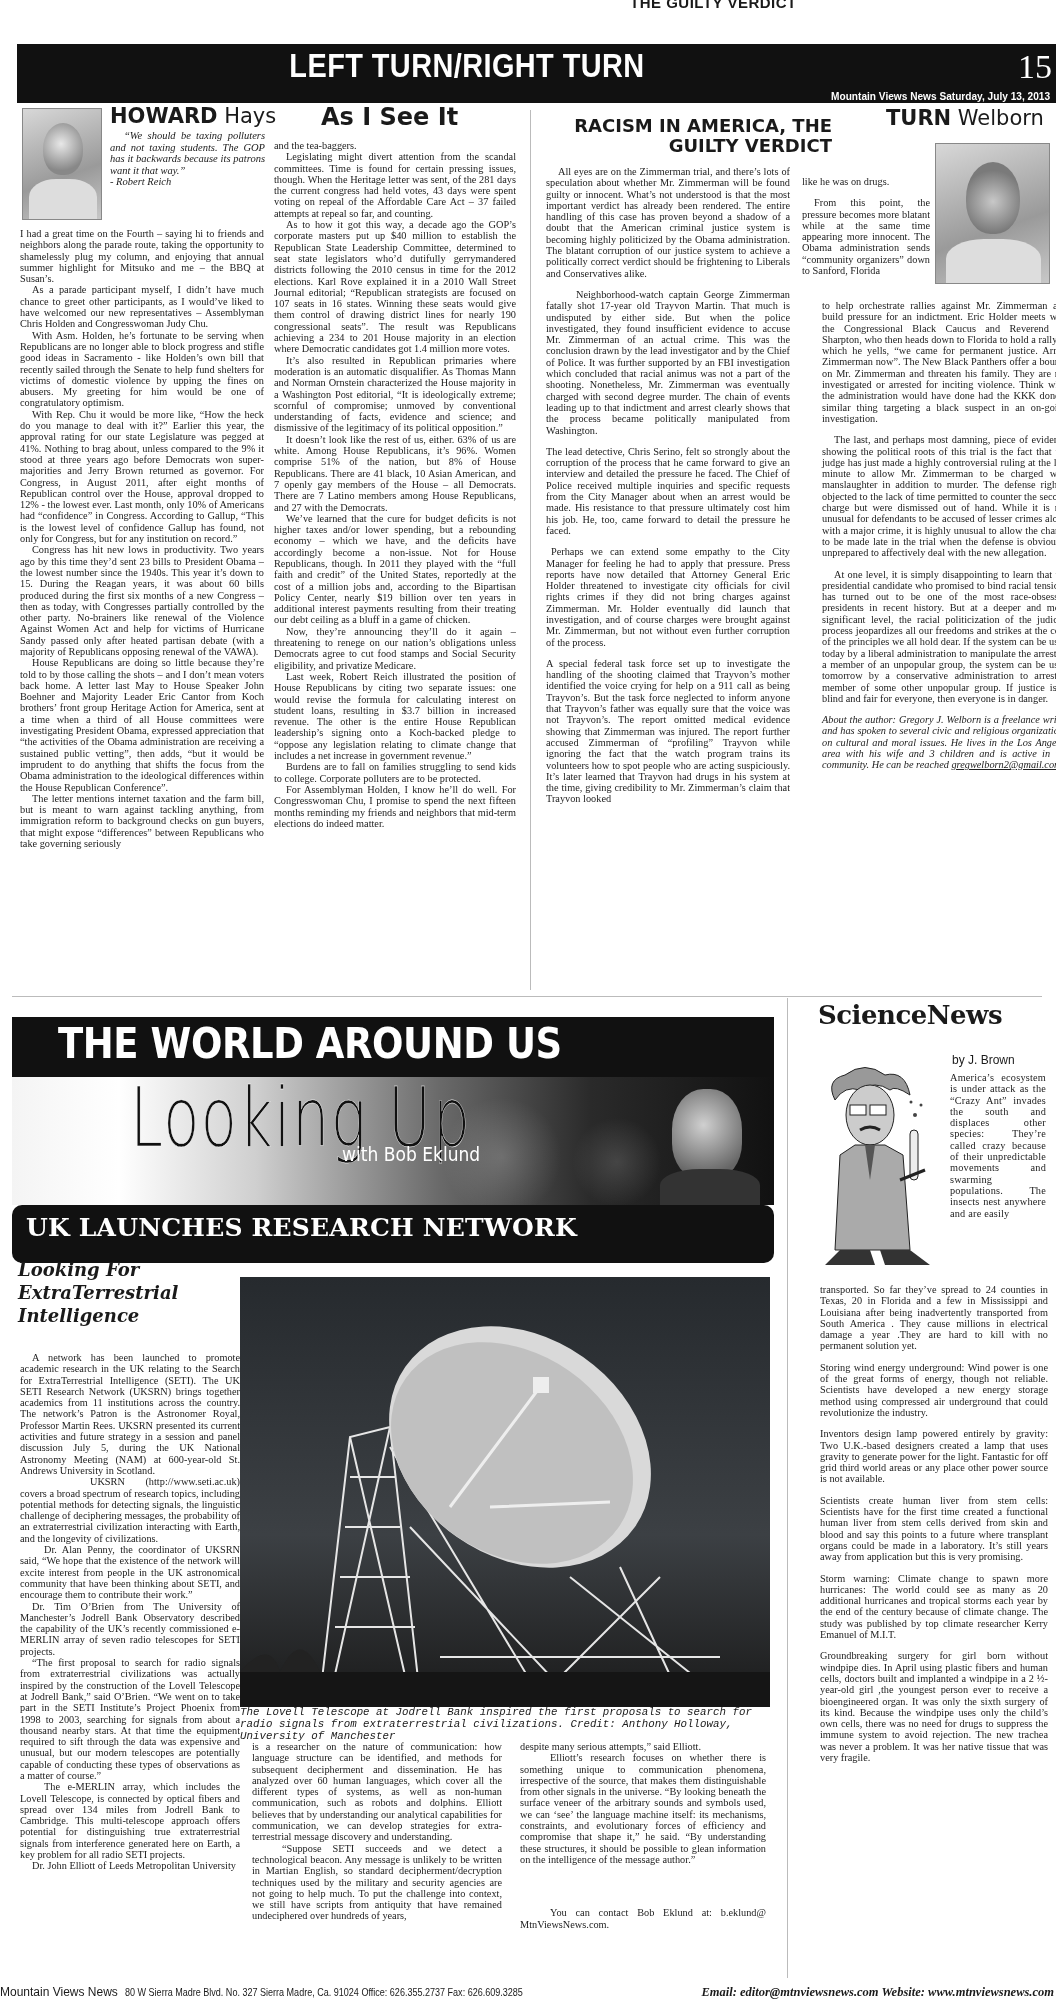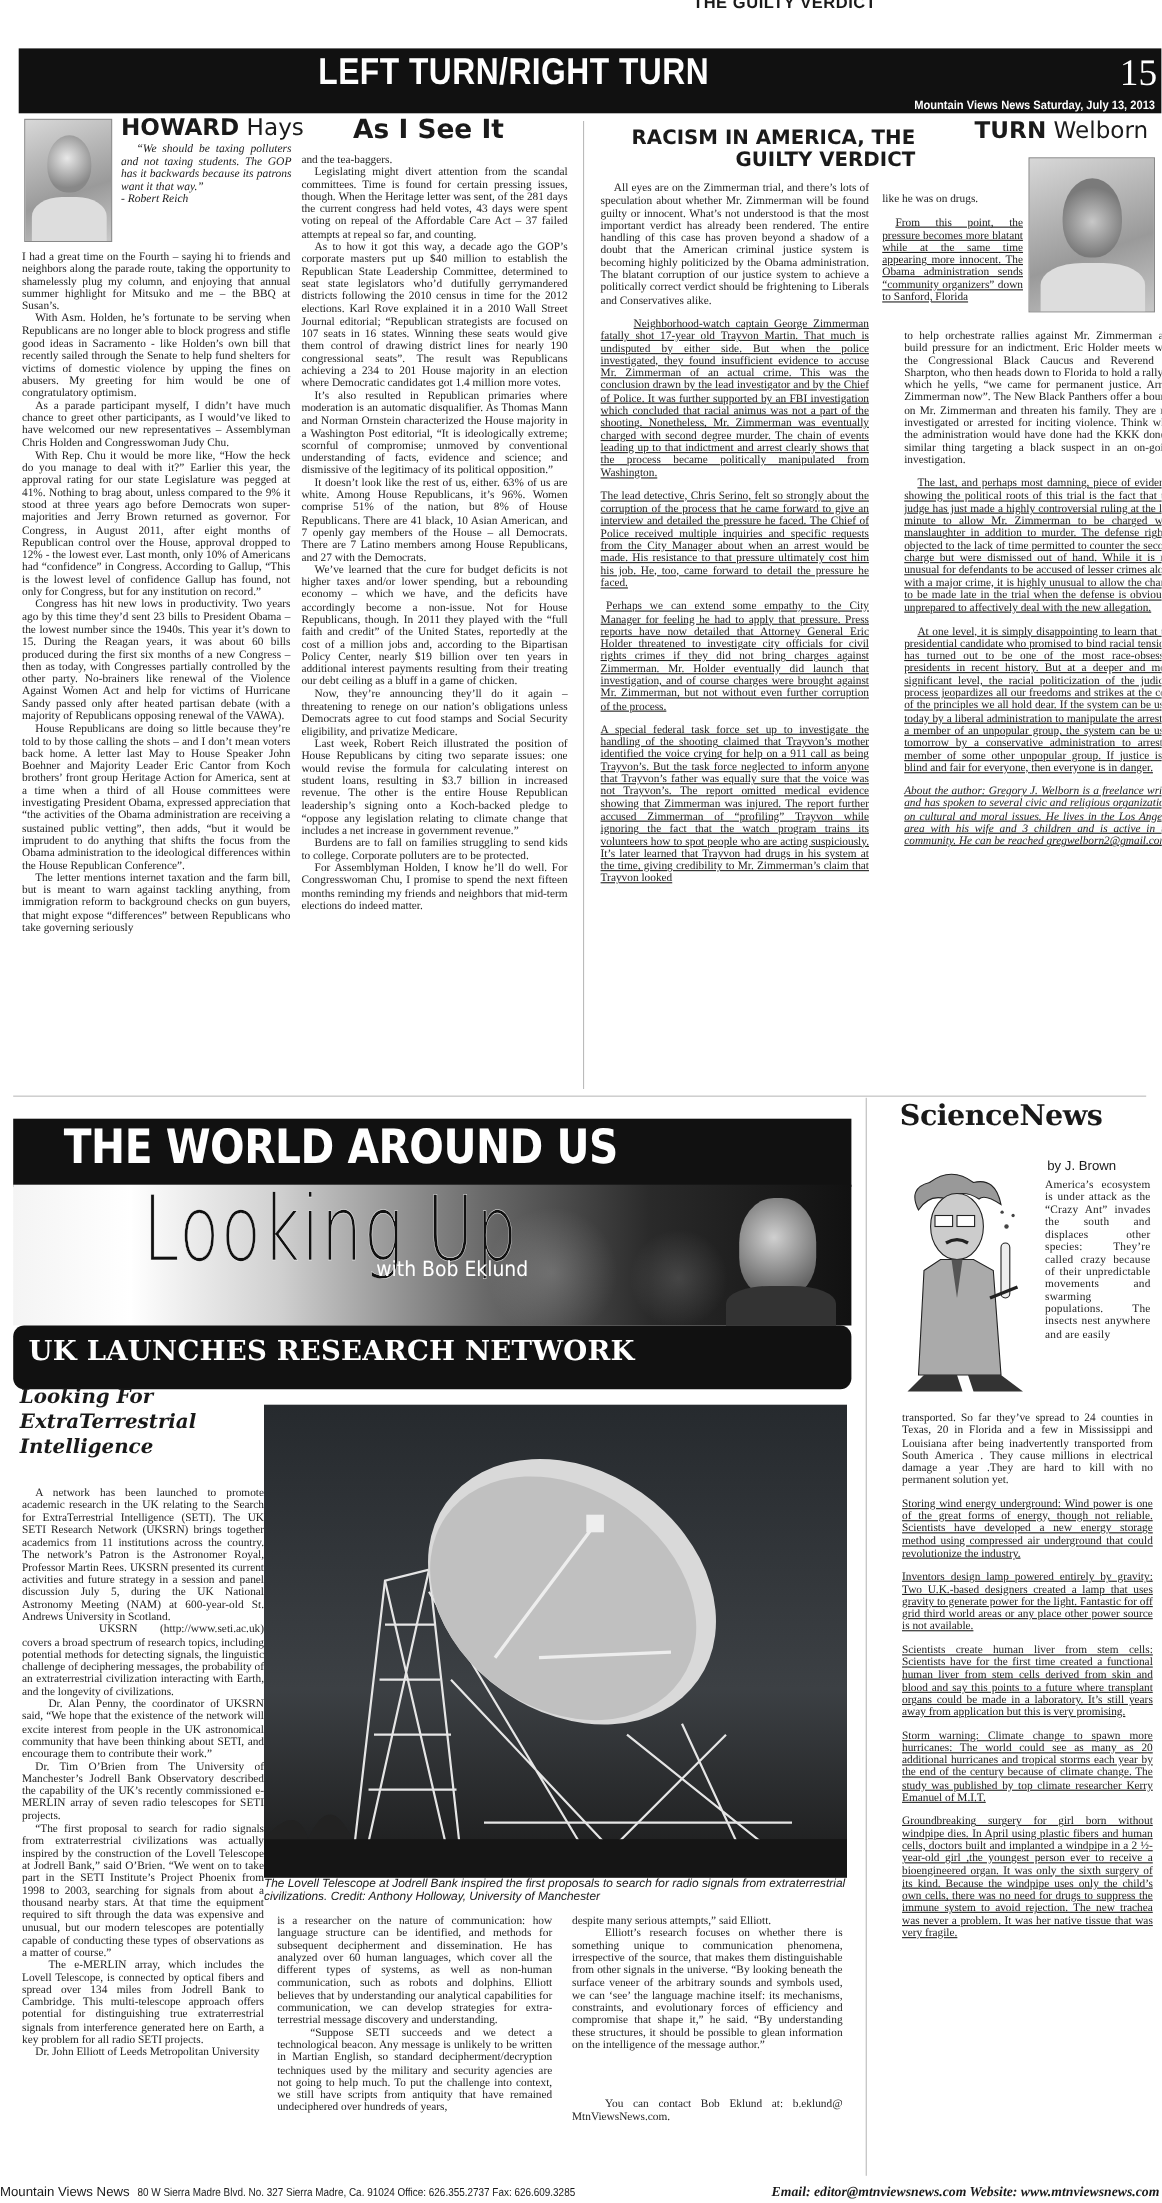--- a/index.html
+++ b/index.html
@@ -3,21 +3,21 @@
 <meta charset="utf-8">
 <style>
   * { box-sizing: border-box; margin: 0; padding: 0; }
   html, body { width: 1056px; height: 2003px; background: #fff; overflow: hidden; }
   body { position: relative; font-family: "DejaVu Serif", "Liberation Serif", serif; color: #1a1a1a; }
   .abs { position: absolute; }
   .serif { font-family: "Liberation Serif", "DejaVu Serif", serif; }
   .sans { font-family: "Liberation Sans", "DejaVu Sans", sans-serif; }
   .col { font-family: "Liberation Serif", serif; font-size: 10.3px; line-height: 11.3px; text-align: justify; color: #222; }
   .col p { text-indent: 12px; margin: 0; }
-  .col p.gap { margin-top: 10px; text-decoration: underline; }
+  .col p.gap { margin-top: 10px; }
   .col p.noind { text-indent: 0; }
 
   #top-cut { top: -6px; left: 630px; font-size: 15px; font-weight: bold; letter-spacing: 0.5px; }
   #banner { top: 44px; left: 17px; width: 1039px; height: 59px; background: #111; }
   #banner-title { top: 46px; left: 0; width: 934px; text-align: center; color: #fff; font-size: 34px; font-weight: bold; letter-spacing: 0.5px; transform: scaleX(0.85); transform-origin: center; }
   #page-num { top: 48px; right: 4px; color: #fff; font-size: 34px; font-family: "Liberation Serif", serif; }
   #dateline { top: 90px; right: 6px; color: #fff; font-size: 11px; font-weight: bold; transform: scaleX(0.92); transform-origin: right; }
 
   .photo { background: linear-gradient(160deg, #d8d8d8, #9a9a9a 60%, #c8c8c8); border: 1px solid #888; overflow: hidden; }
   .photo .head { position: absolute; border-radius: 50% 50% 45% 45%; background: radial-gradient(circle at 45% 40%, #e8e8e8, #888 70%); }
@@ -34,21 +34,21 @@
   #world-banner { top: 1017px; left: 12px; width: 762px; height: 62px; background: #111; }
   #world-title { top: 1018px; left: 58px; color: #fff; font-family: "DejaVu Sans", sans-serif; font-size: 43px; font-weight: bold; letter-spacing: -0.5px; transform: scaleX(0.86); transform-origin: left; }
   #lookingup { top: 1077px; left: 12px; width: 762px; height: 128px; background: linear-gradient(90deg, #f4f4f4 0%, #fff 14%, #cfcfcf 32%, #6a6a6a 56%, #2a2a2a 76%, #111 100%); overflow: hidden; }
   #lookingup-text { top: 1070px; left: 130px; font-family: "DejaVu Sans", sans-serif; font-size: 82px; font-weight: 200; color: #111; letter-spacing: 2px; transform: scaleX(0.72); transform-origin: left; -webkit-text-stroke: 0.4px #fff; }
   #lookingup-sub { top: 1143px; left: 342px; color: #fff; font-family: "DejaVu Sans", sans-serif; font-size: 19px; transform: scaleX(0.9); transform-origin: left; }
   #uk-banner { top: 1205px; left: 12px; width: 762px; height: 58px; background: #111; border-radius: 10px 10px 10px 10px; }
   #uk-title { top: 1213px; left: 26px; color: #fff; font-family: "DejaVu Serif", serif; font-size: 25px; font-weight: bold; letter-spacing: 0.2px; }
 
   #seti-title { top: 1258px; left: 18px; width: 200px; font-family: "DejaVu Serif", serif; font-style: italic; font-weight: bold; font-size: 18px; line-height: 23px; }
   #telescope { top: 1277px; left: 240px; width: 530px; height: 430px; background: linear-gradient(180deg, #262a2e 0%, #3c4044 60%, #1a1a1a 100%); overflow: hidden; }
-  #caption { top: 1706px; left: 240px; width: 530px; font-family: Liberation Sans, sans-serif; font-style: italic; font-size: 10.8px; line-height: 12px; }
+  #caption { top: 1706px; left: 240px; width: 530px; font-family: Liberation Mono, monospace; font-style: italic; font-size: 10.8px; line-height: 12px; }
 
   #sci-title { top: 1000px; left: 818px; font-family: "DejaVu Serif", serif; font-size: 26px; font-weight: bold; letter-spacing: -0.5px; }
   #sci-by { top: 1053px; left: 952px; font-family: "Liberation Sans", sans-serif; font-size: 12px; }
 
   #footer { top: 1985px; left: 0; width: 1056px; font-size: 11px; white-space: nowrap; }
   #footer .f-name { font-family: "Liberation Sans", sans-serif; font-size: 12px; }
   #footer .f-addr { font-family: "Liberation Sans", sans-serif; font-size: 10.5px; transform: scaleX(0.86); display: inline-block; transform-origin: left; }
   #footer .f-em { font-family: "Liberation Serif", serif; font-style: italic; font-weight: bold; font-size: 12.5px; position: absolute; right: 2px; top: 0; }
   a.link { color: #222; text-decoration: underline; }
 </style>
@@ -69,22 +69,22 @@
 <div class="abs" style="top:104px;left:110px;">
   <span class="byline-big">HOWARD</span><span class="byline-light"> Hays</span>
 </div>
 <div id="col-title-asiseeit" class="abs">As I See It</div>
 <div id="quote" class="abs serif">
   <div style="text-align:justify;text-indent:14px;">“We should be taxing polluters and not taxing students.  The GOP has it backwards because its patrons want it that way.”</div>
   <div>- Robert Reich</div>
 </div>
 <div class="abs col" style="top:228px;left:20px;width:244px;">
   <p id="h1p0" style="text-indent:0;padding-left:0;">I had a great time on the Fourth – saying hi to friends and neighbors along the parade route, taking the opportunity to shamelessly plug my column, and enjoying that annual summer highlight for Mitsuko and me – the BBQ at Susan’s.</p>
+  <p>As a parade participant myself, I didn’t have much chance to greet other participants, as I would’ve liked to have welcomed our new representatives – Assemblyman Chris Holden and Congresswoman Judy Chu.</p>
   <p>With Asm. Holden, he’s fortunate to be serving when Republicans are no longer able to block progress and stifle good ideas in Sacramento - like Holden’s own bill that recently sailed through the Senate to help fund shelters for victims of domestic violence by upping the fines on abusers.  My greeting for him would be one of congratulatory optimism.</p>
-  <p>As a parade participant myself, I didn’t have much chance to greet other participants, as I would’ve liked to have welcomed our new representatives – Assemblyman Chris Holden and Congresswoman Judy Chu.</p>
   <p>With Rep. Chu it would be more like, “How the heck do you manage to deal with it?”  Earlier this year, the approval rating for our state Legislature was pegged at 41%.  Nothing to brag about, unless compared to the 9% it stood at three years ago before Democrats won super-majorities and Jerry Brown returned as governor.  For Congress, in August 2011, after eight months of Republican control over the House, approval dropped to 12% - the lowest ever.  Last month, only 10% of Americans had “confidence” in Congress.  According to Gallup, “This is the lowest level of confidence Gallup has found, not only for Congress, but for any institution on record.”</p>
   <p>Congress has hit new lows in productivity. Two years ago by this time they’d sent 23 bills to President Obama – the lowest number since the 1940s. This year it’s down to 15.  During the Reagan years, it was about 60 bills produced during the first six months of a new Congress – then as today, with Congresses partially controlled by the other party. No-brainers like renewal of the Violence Against Women Act and help for victims of Hurricane Sandy passed only after heated partisan debate (with a majority of Republicans opposing renewal of the VAWA).</p>
   <p>House Republicans are doing so little because they’re told to by those calling the shots – and I don’t mean voters back home.  A letter last May to House Speaker John Boehner and Majority Leader Eric Cantor from Koch brothers’ front group Heritage Action for America, sent at a time when a third of all House committees were investigating President Obama, expressed appreciation that “the activities of the Obama administration are receiving a sustained public vetting”, then adds, “but it would be imprudent to do anything that shifts the focus from the Obama administration to the ideological differences within the House Republican Conference”.</p>
   <p>The letter mentions internet taxation and the farm bill, but is meant to warn against tackling anything, from immigration reform to background checks on gun buyers, that might expose “differences” between Republicans who take governing seriously</p>
 </div>
 <div class="abs col" style="top:140px;left:274px;width:242px;">
   <p class="noind">and the tea-baggers.</p>
   <p>Legislating might divert attention from the scandal committees.  Time is found for certain pressing issues, though.  When the Heritage letter was sent, of the 281 days the current congress had held votes, 43 days were spent voting on repeal of the Affordable Care Act – 37 failed attempts at repeal so far, and counting.</p>
   <p>As to how it got this way, a decade ago the GOP’s corporate masters put up $40 million to establish the Republican State Leadership Committee, determined to seat state legislators who’d dutifully gerrymandered districts following the 2010 census in time for the 2012 elections.  Karl Rove explained it in a 2010 Wall Street Journal editorial; “Republican strategists are focused on 107 seats in 16 states. Winning these seats would give them control of drawing district lines for nearly 190 congressional seats”.  The result was Republicans achieving a 234 to 201 House majority in an election where Democratic candidates got 1.4 million more votes.</p>
   <p>It’s also resulted in Republican primaries where moderation is an automatic disqualifier.  As Thomas Mann and Norman Ornstein characterized the House majority in a Washington Post editorial, “It is ideologically extreme; scornful of compromise; unmoved by conventional understanding of facts, evidence and science; and dismissive of the legitimacy of its political opposition.”</p>

